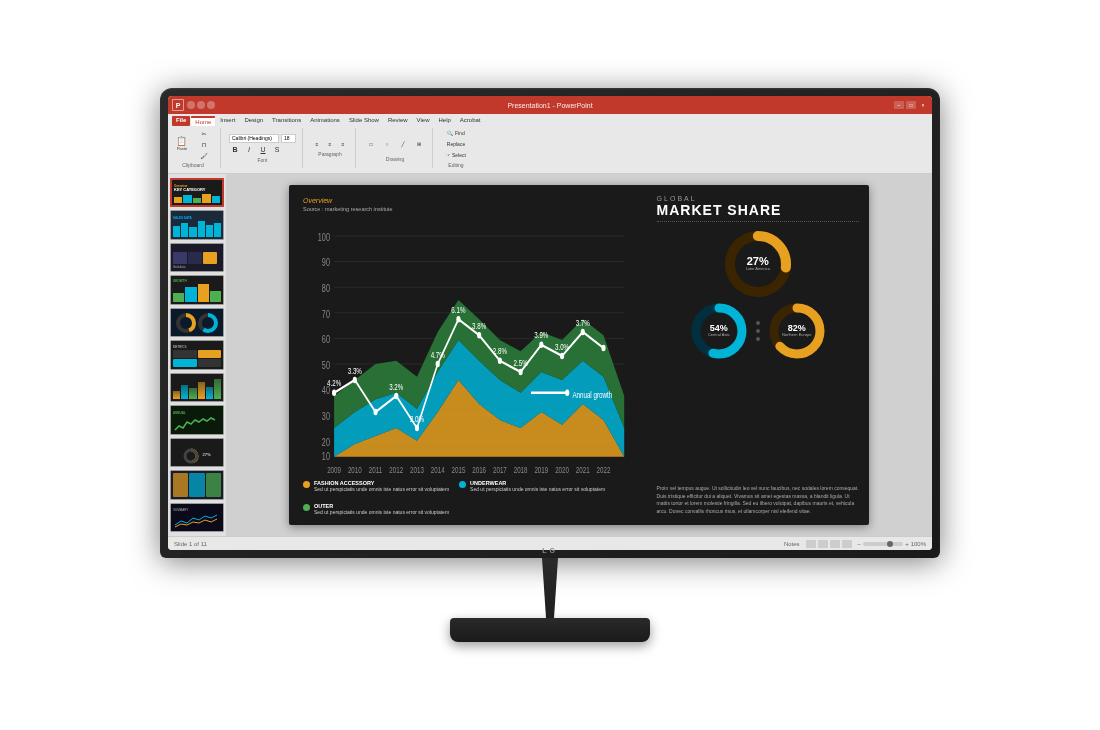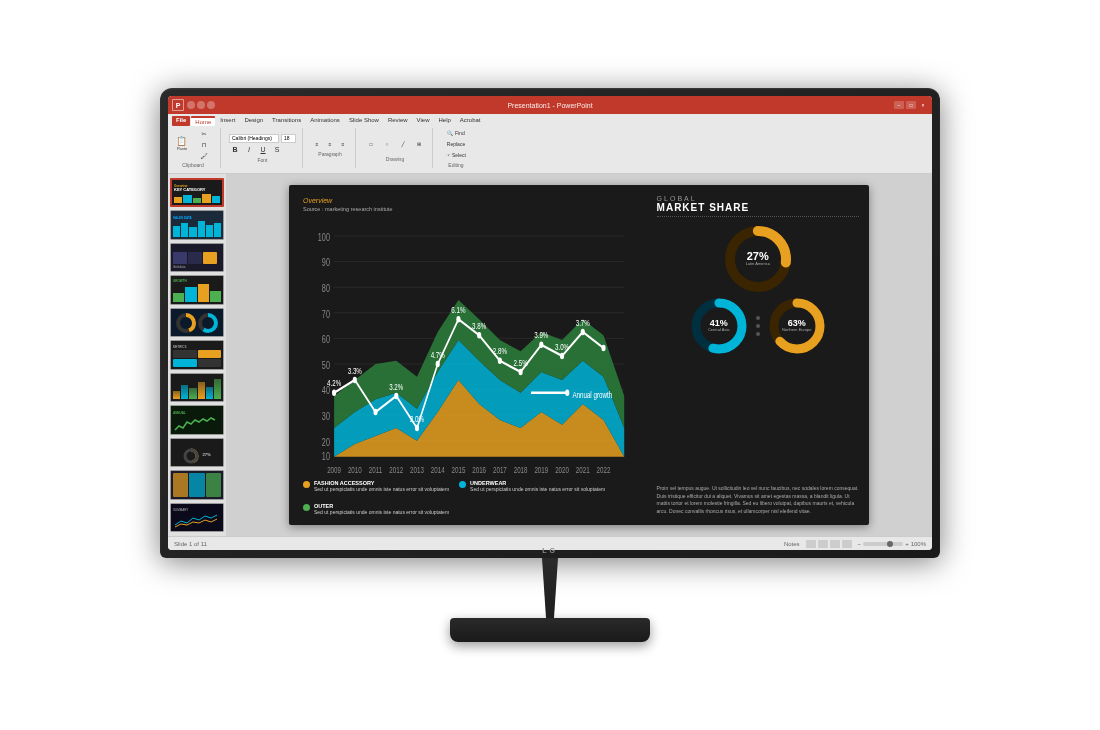--- a/index.html
+++ b/index.html
@@ -312,21 +312,21 @@
       display: flex;
       flex-direction: column;
     }
     .global-label {
       font-size: 7px;
       color: #999;
       letter-spacing: 2px;
       text-transform: uppercase;
     }
     .market-share-label {
-      font-size: 10px;
+      font-size: 14px;
       font-weight: 900;
       color: white;
       letter-spacing: 1px;
       text-transform: uppercase;
       margin-bottom: 3px;
     }
     .dotted-divider {
       border: none;
       border-top: 1px dotted #555;
       margin-bottom: 8px;
@@ -861,39 +861,39 @@
 
                   <div class="donut-row" style="gap:8px;">
 
                     <div class="donut-container" style="width:58px;height:58px;">
                       <svg class="donut-svg" width="58" height="58" viewBox="0 0 58 58">
                         <circle cx="29" cy="29" r="23" fill="none" stroke="#003040" stroke-width="9"></circle>
 
                         <circle cx="29" cy="29" r="23" fill="none" stroke="#00b4d8" stroke-width="9" stroke-dasharray="78 66" stroke-linecap="round"></circle>
                       </svg>
                       <div class="donut-label">
-                        <div class="donut-percent" style="font-size:9px;">41%</div>
+                        <div class="donut-percent" style="font-size:9px;">54%</div>
                         <div class="donut-region">Central Asia</div>
                       </div>
                     </div>
 
                     <div class="donut-dots" style="display:flex;flex-direction:column;gap:4px;align-items:center;justify-content:center;">
                       <div style="width:4px;height:4px;background:#555;border-radius:50%;"></div>
                       <div style="width:4px;height:4px;background:#555;border-radius:50%;"></div>
                       <div style="width:4px;height:4px;background:#555;border-radius:50%;"></div>
                     </div>
 
                     <div class="donut-container" style="width:58px;height:58px;">
                       <svg class="donut-svg" width="58" height="58" viewBox="0 0 58 58">
                         <circle cx="29" cy="29" r="23" fill="none" stroke="#3a2500" stroke-width="9"></circle>
 
                         <circle cx="29" cy="29" r="23" fill="none" stroke="#e8a020" stroke-width="9" stroke-dasharray="91 53" stroke-linecap="round"></circle>
                       </svg>
                       <div class="donut-label">
-                        <div class="donut-percent" style="font-size:9px;">63%</div>
+                        <div class="donut-percent" style="font-size:9px;">82%</div>
                         <div class="donut-region">Northern Europe</div>
                       </div>
                     </div>
                   </div>
                 </div>
 
                 <p class="desc-text">Proin vel tempus augue. Ut sollicitudin leo vel nunc faucibus, nec sodales lorem consequat. Duis tristique efficitur dui a aliquet. Vivamus sit amet egestas massa, a blandit ligula. Ut mattis tortor et lorem molestie fringilla. Sed eu libero volutpat, dapibus mauris et, vehicula arcu. Donec convallis rhoncus risus, et ullamcorper nisl eleifend vitae.</p>
               </div>
 
             </div>

